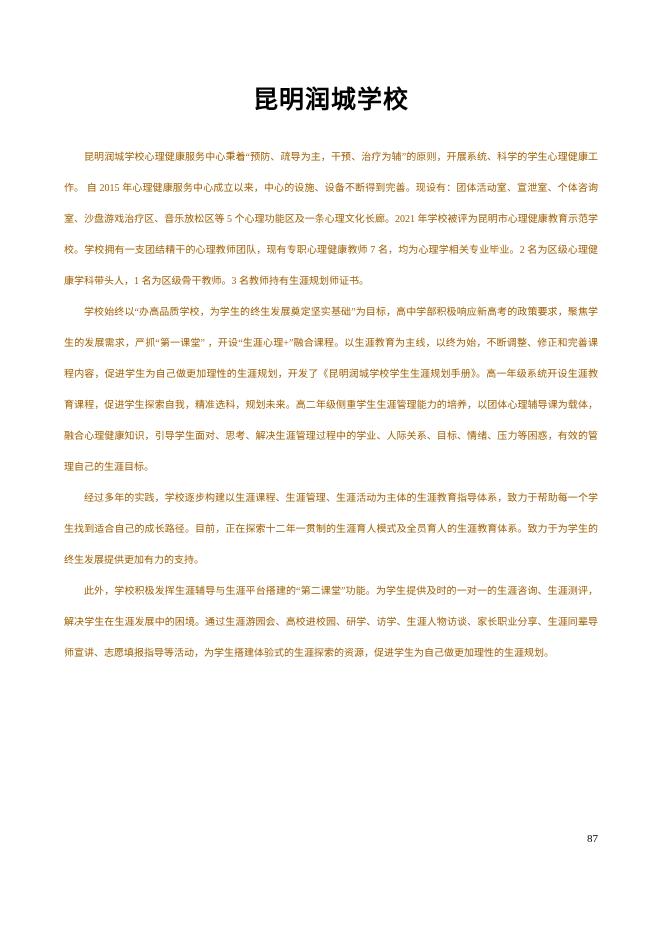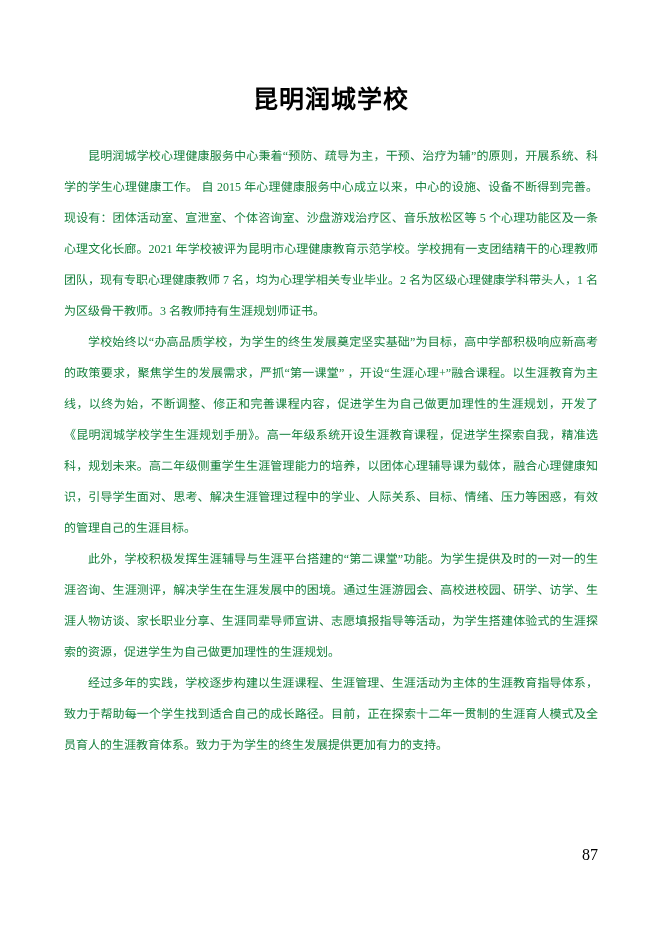--- a/index.html
+++ b/index.html
@@ -24,44 +24,44 @@
     font-family: "Liberation Sans", "DejaVu Sans", sans-serif;
     font-weight: bold;
     font-size: 25px;
     line-height: 36px;
     text-align: center;
     letter-spacing: 1px;
     color: #000000;
   }
   .doc-body p {
     margin: 0;
-    font-size: 12px;
+    font-size: 10px;
     line-height: 31px;
     text-align: justify;
     text-indent: 2em;
     word-break: break-all;
-    color: #15803d;
+    color: #a16207;
   }
   .page-number {
     position: absolute;
-    top: 844px;
+    top: 827px;
     right: 64px;
-    font-size: 16px;
+    font-size: 11px;
     line-height: 16px;
     color: #000000;
     font-family: "Liberation Serif", "DejaVu Serif", serif;
   }
 </style>
 </head>
 <body>
 
 <div class="page">
   <h1 class="doc-title">昆明润城学校</h1>
 
   <div class="doc-body">
     <p>昆明润城学校心理健康服务中心秉着“预防、疏导为主，干预、治疗为辅”的原则，开展系统、科学的学生心理健康工作。 自 2015 年心理健康服务中心成立以来，中心的设施、设备不断得到完善。现设有：团体活动室、宣泄室、个体咨询室、沙盘游戏治疗区、音乐放松区等 5 个心理功能区及一条心理文化长廊。2021 年学校被评为昆明市心理健康教育示范学校。学校拥有一支团结精干的心理教师团队，现有专职心理健康教师 7 名，均为心理学相关专业毕业。2 名为区级心理健康学科带头人，1 名为区级骨干教师。3 名教师持有生涯规划师证书。</p>
     <p>学校始终以“办高品质学校，为学生的终生发展奠定坚实基础”为目标，高中学部积极响应新高考的政策要求，聚焦学生的发展需求，严抓“第一课堂” ，开设“生涯心理+”融合课程。以生涯教育为主线，以终为始，不断调整、修正和完善课程内容，促进学生为自己做更加理性的生涯规划，开发了《昆明润城学校学生生涯规划手册》。高一年级系统开设生涯教育课程，促进学生探索自我，精准选科，规划未来。高二年级侧重学生生涯管理能力的培养，以团体心理辅导课为载体，融合心理健康知识，引导学生面对、思考、解决生涯管理过程中的学业、人际关系、目标、情绪、压力等困惑，有效的管理自己的生涯目标。</p>
+    <p>经过多年的实践，学校逐步构建以生涯课程、生涯管理、生涯活动为主体的生涯教育指导体系，致力于帮助每一个学生找到适合自己的成长路径。目前，正在探索十二年一贯制的生涯育人模式及全员育人的生涯教育体系。致力于为学生的终生发展提供更加有力的支持。</p>
     <p>此外，学校积极发挥生涯辅导与生涯平台搭建的“第二课堂”功能。为学生提供及时的一对一的生涯咨询、生涯测评，解决学生在生涯发展中的困境。通过生涯游园会、高校进校园、研学、访学、生涯人物访谈、家长职业分享、生涯同辈导师宣讲、志愿填报指导等活动，为学生搭建体验式的生涯探索的资源，促进学生为自己做更加理性的生涯规划。</p>
-    <p>经过多年的实践，学校逐步构建以生涯课程、生涯管理、生涯活动为主体的生涯教育指导体系，致力于帮助每一个学生找到适合自己的成长路径。目前，正在探索十二年一贯制的生涯育人模式及全员育人的生涯教育体系。致力于为学生的终生发展提供更加有力的支持。</p>
   </div>
 
   <div class="page-number">87</div>
 </div>
 
 </body></html>

